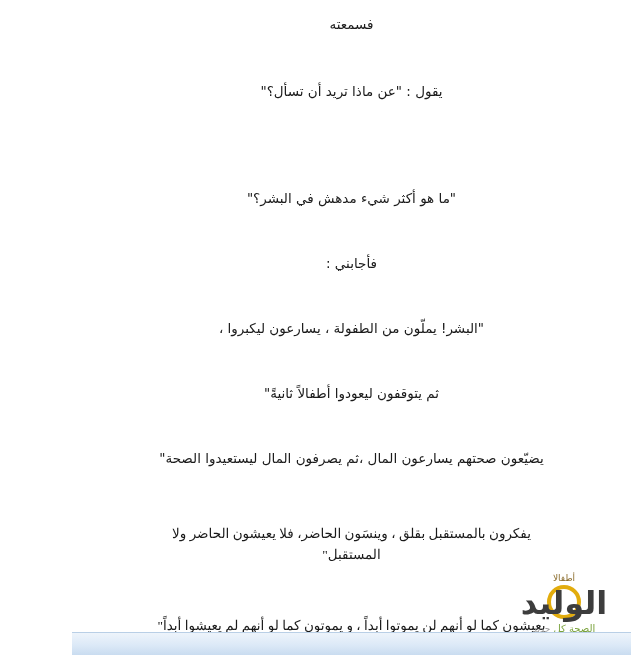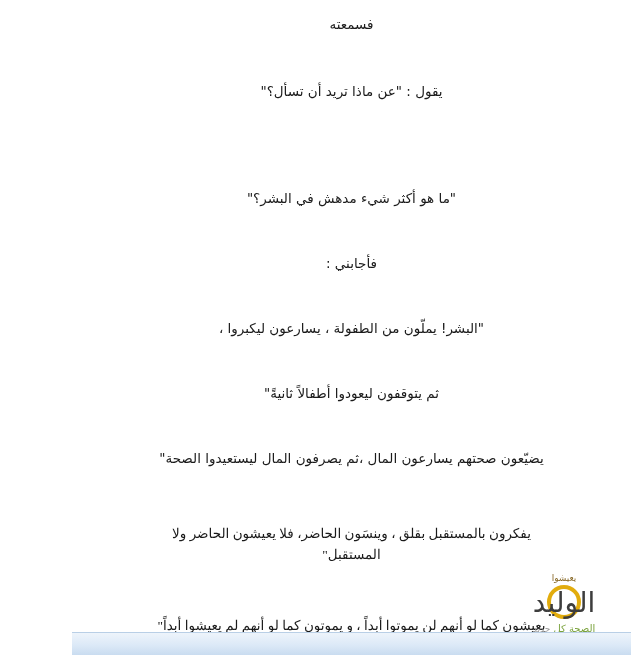--- a/index.html
+++ b/index.html
@@ -91,22 +91,22 @@
     border-radius: 50%;
     border: 4px solid #e0a800;
     box-sizing: border-box;
     opacity: 0.95;
   }
   .wm-word {
     position: absolute;
     left: 0;
     right: 0;
     top: 2px;
-    font-size: 28px;
-    font-weight: normal;
+    font-size: 32px;
+    font-weight: bold;
     color: #3d3d3d;
     line-height: 40px;
     font-family: "DejaVu Sans", "Liberation Sans", sans-serif;
   }
   .wm-sub {
     font-size: 10px;
     color: #7aa23c;
     margin-top: -2px;
   }
   .wm-sub .gray { color: #9a9a9a; font-size: 9px; }
@@ -151,21 +151,21 @@
 
     <div class="line two-line">يفكرون بالمستقبل بقلق ، وينسَون الحاضر، فلا يعيشون الحاضر ولا المستقبل"</div>
 
     <div class="sp-50"></div>
 
     <div class="line two-line">يعيشون كما لو أنهم لن يموتوا أبداً ، و يموتون كما لو أنهم لم يعيشوا أبداً"</div>
 
   </div>
 
   <div class="watermark">
-    <div class="wm-top">يعيشوا</div>
+    <div class="wm-top">أطفالا</div>
     <div class="wm-main">
       <div class="wm-ring"></div>
       <div class="wm-word">الوليد</div>
     </div>
     <div class="wm-sub">
       <span>الصحة كل</span>
       <span class="gray">جديد</span>
     </div>
   </div>
 

